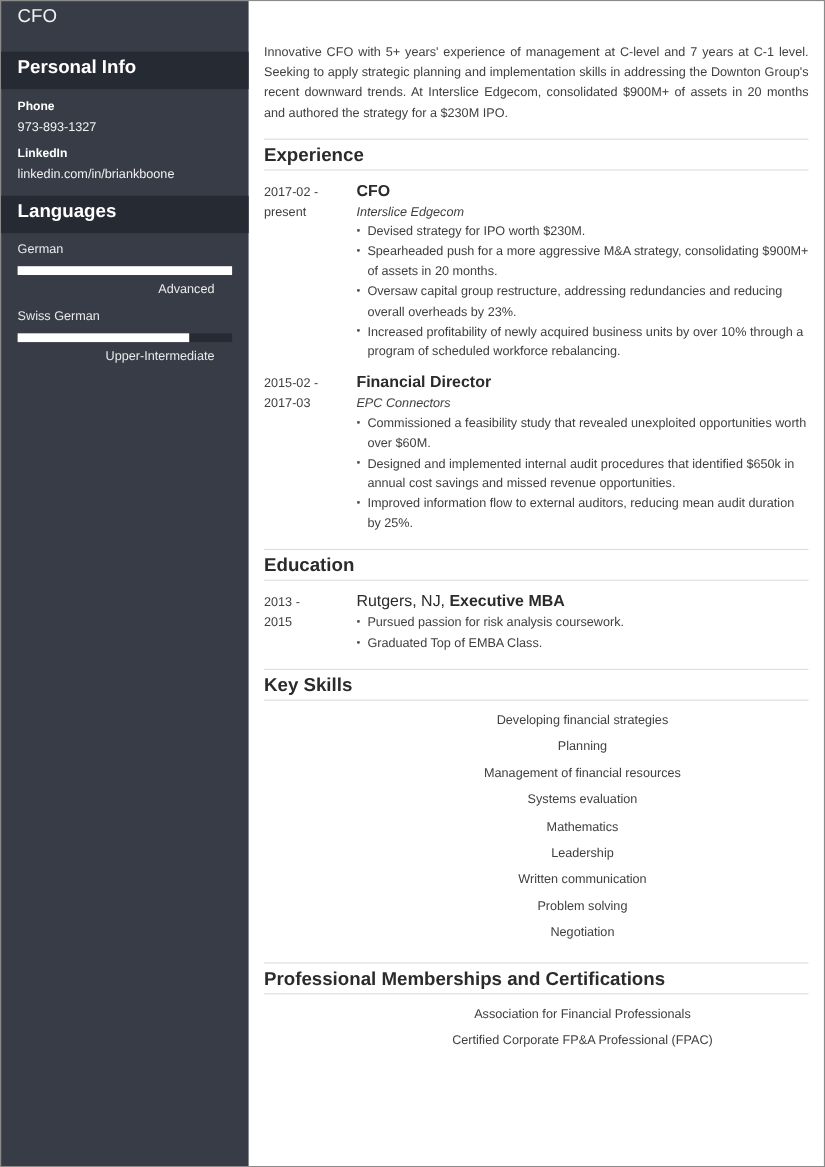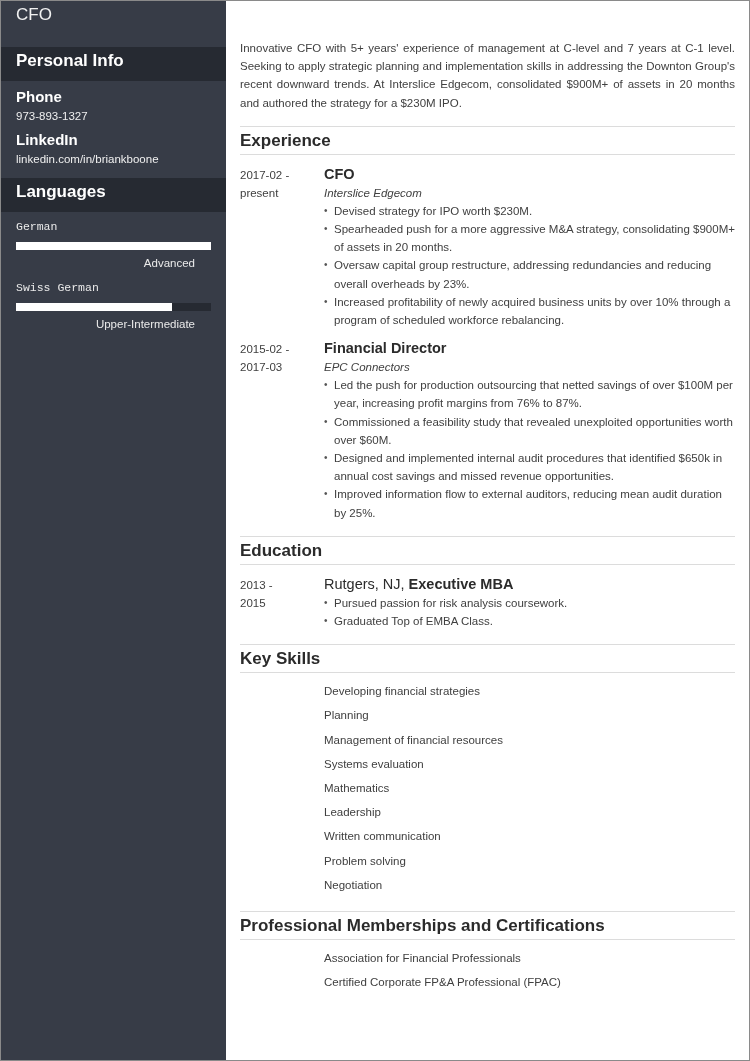--- a/index.html
+++ b/index.html
@@ -15,25 +15,25 @@
     flex-shrink: 0;
   }
   .name { font-size: 30px; font-weight: bold; padding: 35px 14px 0 15px; line-height: 36px; color: #fff; }
   .role { font-size: 17px; padding: 3px 15px 0 15px; line-height: 22px; color: #f1f1f1; }
   .side-head {
     background: #262a32; font-size: 17px; font-weight: bold;
     padding: 0 15px; height: 34px; line-height: 28px; color: #fff;
   }
   .side-head.personal { margin-top: 21px; }
   .info { padding: 8px 15px 0 15px; }
-  .info-label { font-size: 15px; font-weight: bold; line-height: 14px; margin-top: 1px; color: #fff; }
+  .info-label { font-size: 11px; font-weight: bold; line-height: 14px; margin-top: 1px; color: #fff; }
   .info-value { font-size: 11.5px; line-height: 14px; margin-top: 5px; margin-bottom: 10px; color: #f0f0f0; }
   .side-head.lang { margin-top: 12px; }
   .langs { padding: 8px 15px 0 15px; }
-  .lang-name { font-size: 11.5px; line-height: 14px; color: #eaeaea; font-family: Liberation Mono, monospace; }
+  .lang-name { font-size: 11.5px; line-height: 14px; color: #eaeaea; }
   .lang-bar { margin-top: 8px; width: 195px; height: 8px; background: #262a32; }
   .lang-fill { height: 8px; background: #ffffff; }
   .lang-level { text-align: right; font-size: 11.5px; line-height: 14px; margin-top: 6px; margin-bottom: 11px; color: #eaeaea; padding-right: 16px; }
 
   
   .main { flex: 1; padding: 38px 14px 0 14px; }
   .summary {
     font-size: 11.5px; line-height: 18.2px; text-align: justify; color: #404040;
   }
   .section { margin-top: 14px; }
@@ -49,21 +49,21 @@
   .entry-title .norm { font-weight: normal; }
   .entry-company { font-size: 11.5px; font-style: italic; color: #404040; line-height: 18px; }
   ul.bullets { list-style: none; }
   ul.bullets li {
     position: relative; padding-left: 10px; font-size: 11.5px; line-height: 18.2px; color: #404040;
   }
   ul.bullets li::before {
     content: "\2022"; position: absolute; left: 0; top: 0; font-size: 10px; color: #555;
   }
   .plain-list { padding-left: 84px; padding-top: 6px; }
-  .plain-item { font-size: 11.5px; line-height: 24.2px; color: #404040; }
+  .plain-item { font-size: 11.5px; line-height: 24.2px; color: #404040; text-align: center; }
 </style>
 </head>
 <body>
 
 <div class="page">
   <aside class="sidebar">
     <div class="role">CFO</div>
 
     <div class="side-head personal">Personal Info</div>
     <div class="info">
@@ -121,21 +121,20 @@
 
       <div class="entry">
         <div class="entry-date">
           <div>2015-02 -</div>
           <div>2017-03</div>
         </div>
         <div class="entry-body">
           <div class="entry-title">Financial Director</div>
           <div class="entry-company">EPC Connectors</div>
           <ul class="bullets">
-            <li>Led the push for production outsourcing that netted savings of over $100M per year, increasing profit margins from 76% to 87%.</li>
             <li>Commissioned a feasibility study that revealed unexploited opportunities worth over $60M.</li>
             <li>Designed and implemented internal audit procedures that identified $650k in annual cost savings and missed revenue opportunities.</li>
             <li>Improved information flow to external auditors, reducing mean audit duration by 25%.</li>
           </ul>
         </div>
       </div>
     </section>
 
     <section class="section">
       <div class="sec-title">Education</div>

